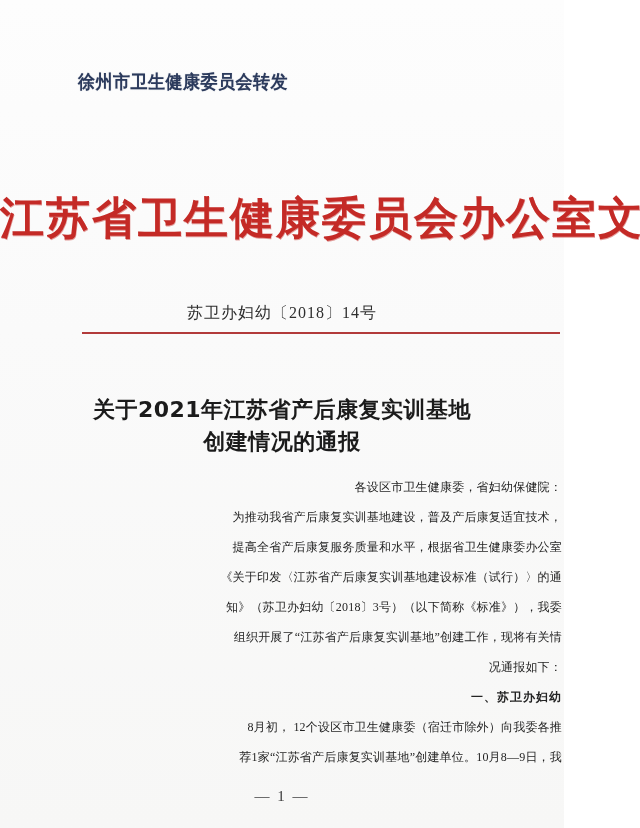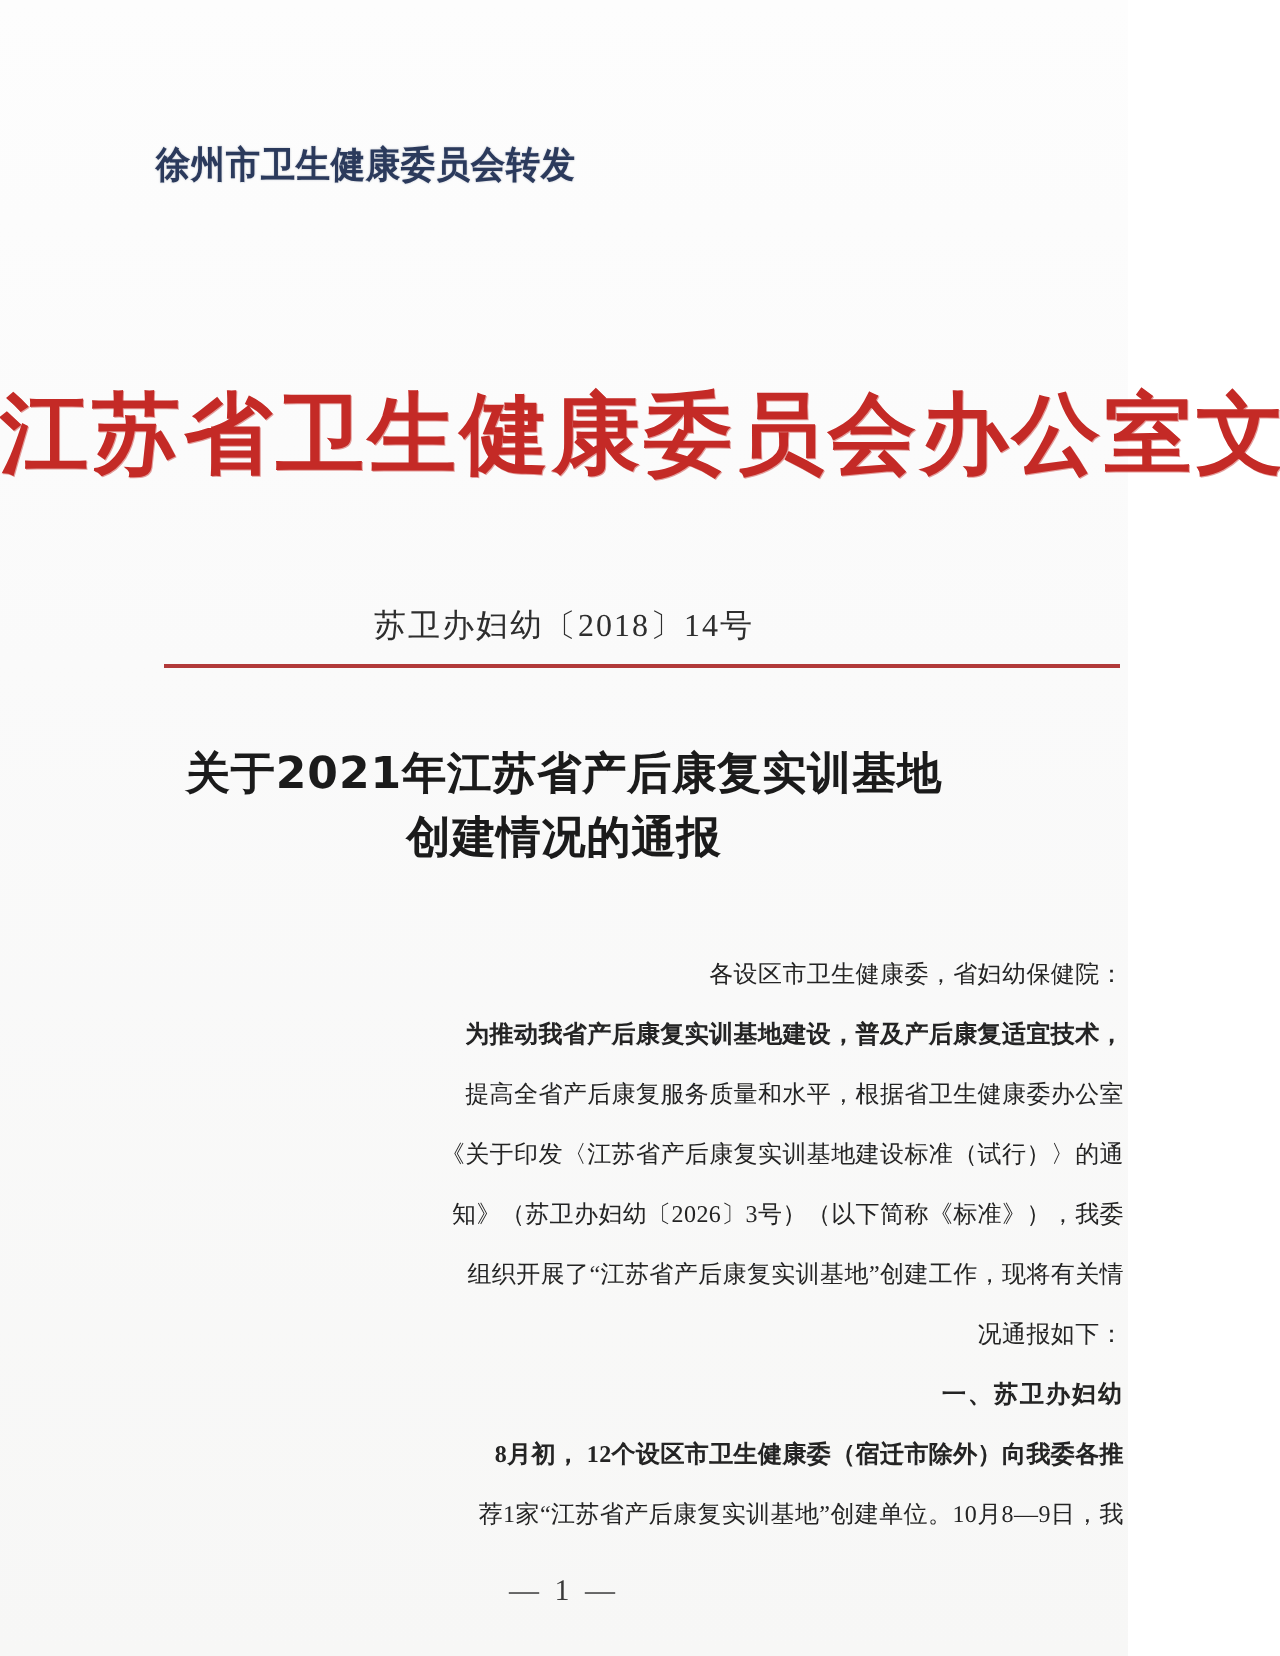--- a/index.html
+++ b/index.html
@@ -75,21 +75,21 @@
     width: 478px;
     height: 2px;
     background: #b23a3a;
   }
 
   
   .doctitle {
     position: absolute;
     left: 0;
     right: 0;
-    top: 372px;
+    top: 394px;
     text-align: center;
     font-family: "DejaVu Sans", "Liberation Sans", sans-serif;
     font-weight: bold;
     font-size: 22px;
     line-height: 32px;
     letter-spacing: 0.5px;
     color: #1b1b1b;
   }
   .doctitle .tline { display: block; white-space: nowrap; }
 
@@ -103,21 +103,21 @@
     line-height: 30px;
     color: #242424;
     letter-spacing: 0.2px;
     text-align: right;
   }
   .body .ln {
     display: block;
     white-space: nowrap;
     height: 30px;
   }
-  .body .ln.indent { text-indent: 34px; font-weight: bold; }
+  .body .ln.indent { text-indent: 34px; }
   .body .ln.heading {
     font-family: "DejaVu Sans", "Liberation Sans", sans-serif;
     font-weight: bold;
     text-indent: 34px;
     letter-spacing: 1px;
   }
 
   
   .pagenum {
     position: absolute;
@@ -146,21 +146,21 @@
   <div class="doctitle">
     <span class="tline">关于2021年江苏省产后康复实训基地</span>
     <span class="tline">创建情况的通报</span>
   </div>
 
   <div class="body" id="body-text">
       <span class="ln">各设区市卫生健康委，省妇幼保健院：</span>
       <span class="ln indent">为推动我省产后康复实训基地建设，普及产后康复适宜技术，</span>
       <span class="ln">提高全省产后康复服务质量和水平，根据省卫生健康委办公室</span>
       <span class="ln">《关于印发〈江苏省产后康复实训基地建设标准（试行）〉的通</span>
-      <span class="ln">知》（苏卫办妇幼〔2026〕3号）（以下简称《标准》），我委</span>
+      <span class="ln">知》（苏卫办妇幼〔2018〕3号）（以下简称《标准》），我委</span>
       <span class="ln">组织开展了“江苏省产后康复实训基地”创建工作，现将有关情</span>
       <span class="ln">况通报如下：</span>
       <span class="ln heading">一、苏卫办妇幼</span>
       <span class="ln indent">8月初， 12个设区市卫生健康委（宿迁市除外）向我委各推</span>
       <span class="ln">荐1家“江苏省产后康复实训基地”创建单位。10月8—9日，我</span>
     </div>
 
   <div class="pagenum">— 1 —</div>
 
 </div>

